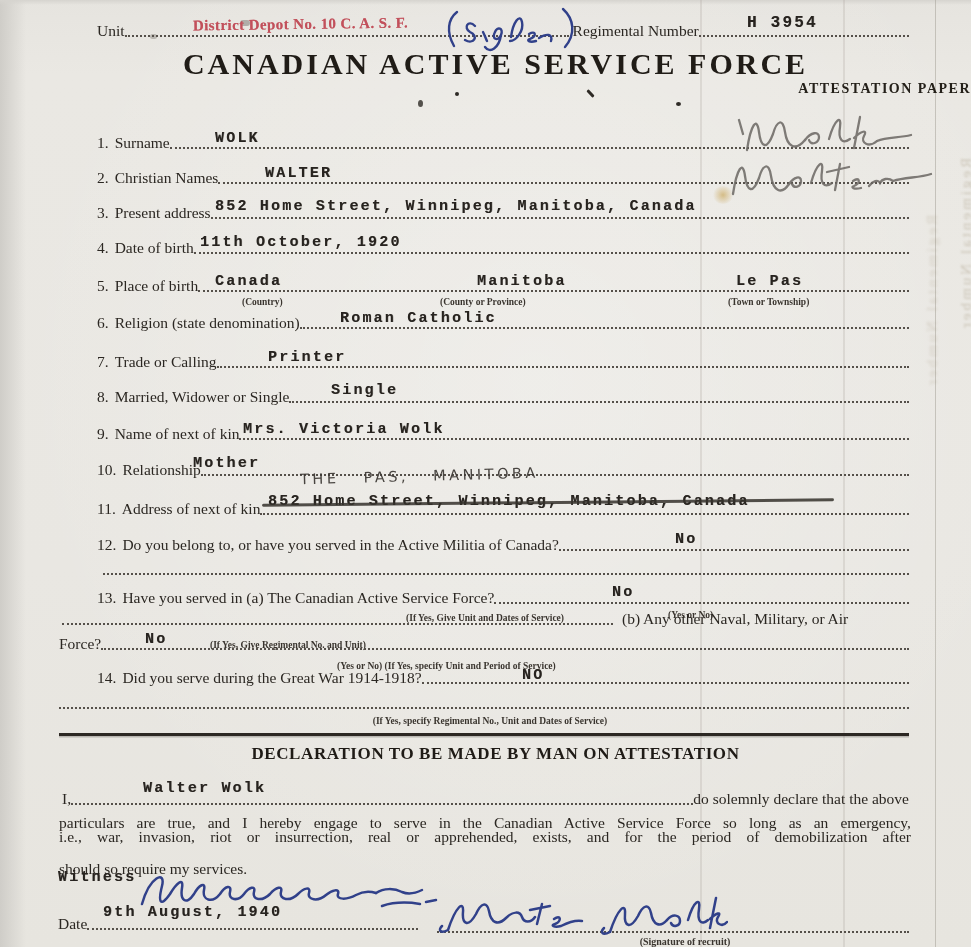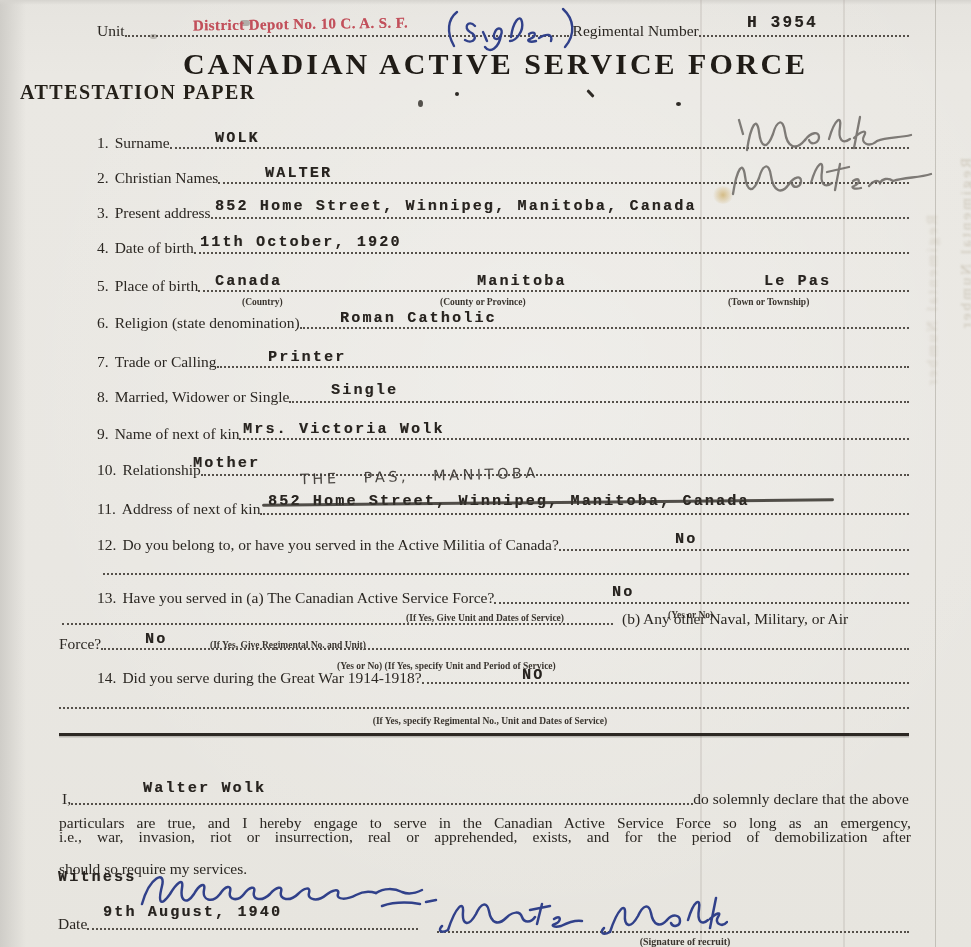--- a/index.html
+++ b/index.html
@@ -25,22 +25,22 @@
 
   .type{font-family:"Liberation Mono", monospace;font-weight:700;font-size:15px;
     letter-spacing:2.2px;color:#27231f;white-space:nowrap;
     text-shadow:.4px .4px 0 rgba(45,40,34,.45);}
   .val{position:absolute;bottom:5px;}
   .cap{position:absolute;font-size:9.5px;font-weight:700;color:#3a352f;white-space:nowrap;
     font-family:"Liberation Serif", serif;}
 
   .title{position:absolute;left:20px;width:951px;text-align:center;
     font-size:30px;font-weight:700;letter-spacing:3px;color:#201c17;white-space:nowrap;}
-  .subtitle{position:absolute;left:20px;width:951px;text-align:left;
-    font-size:20px;font-weight:700;letter-spacing:1.5px;color:#242019;}
+  .subtitle{position:absolute;left:20px;width:951px;text-align:right;
+    font-size:14px;font-weight:700;letter-spacing:1.5px;color:#242019;}
   .stamp{position:absolute;font-size:15px;font-weight:700;letter-spacing:.4px;
     color:#c2505b;transform:rotate(-.8deg);white-space:nowrap;
     text-shadow:0 0 .6px rgba(194,80,91,.6);}
   .heading{position:absolute;left:20px;width:951px;text-align:center;
     font-size:17px;font-weight:700;letter-spacing:.6px;color:#1f1b16;}
   .rule{position:absolute;height:2.5px;background:#2c2823;box-shadow:0 1.5px 0 rgba(44,40,35,.25);}
   .bodyline{position:absolute;left:59px;width:852px;font-size:15.5px;color:#2b2722;
     white-space:nowrap;}
   .just{white-space:normal;text-align:justify;text-align-last:justify;}
   .hand-caps{position:absolute;font-family:"DejaVu Sans", sans-serif;font-size:14.5px;
@@ -126,21 +126,21 @@
     <span class="leader"></span>
     <span class="type val" style="left:103px;bottom:6px;">11th October, 1920</span>
   </div>
 
   <div class="row" style="left:97px;width:812px;top:273px;">
     <span class="num">5.</span>
     <span class="lbl">Place of birth</span>
     <span class="leader"></span>
     <span class="type val" style="left:118px;">Canada</span>
     <span class="type val" style="left:380px;">Manitoba</span>
-    <span class="type val" style="left:639px;margin-left:28px;">Le Pas</span>
+    <span class="type val" style="left:639px;">Le Pas</span>
     <span class="cap" style="left:145px;top:24px;">(Country)</span>
     <span class="cap" style="left:343px;top:24px;">(County or Province)</span>
     <span class="cap" style="left:593px;top:24px;padding-left:38px;">(Town or Township)</span>
   </div>
 
   <div class="row" style="left:97px;width:812px;top:310px;">
     <span class="num">6.</span>
     <span class="lbl">Religion (state denomination)</span>
     <span class="leader"></span>
     <span class="type val" style="left:243px;">Roman Catholic</span>
@@ -214,20 +214,21 @@
     <span class="lbl">Did you serve during the Great War 1914-1918?</span>
     <span class="leader"></span>
     <span class="type val" style="left:425px;bottom:3px;">NO</span>
   </div>
   <div class="row" style="left:59px;width:850px;top:690px;">
     <span class="leader"></span>
   </div>
   <div class="cap" style="left:290px;top:716px;width:400px;text-align:center;position:absolute;">(If Yes, specify Regimental No., Unit and Dates of Service)</div>
 
   <div class="rule" style="left:59px;top:733px;width:850px;"></div>
+  <div class="heading" style="top:744px;">DECLARATION TO BE MADE BY MAN ON ATTESTATION</div>
 
   <div class="type" style="position:absolute;left:143px;top:780px;">Walter Wolk</div>
   <div class="row" style="left:62px;width:847px;top:786px;">
     <span class="lbl">I,</span>
     <span class="leader"></span>
     <span class="lbl">do solemnly declare that the above</span>
   </div>
   <div class="bodyline just" style="top:828px;">i.e., war, invasion, riot or insurrection, real or apprehended, exists, and for the period of demobilization after</div>
   <div class="bodyline just" style="top:814px;">particulars are true, and I hereby engage to serve in the Canadian Active Service Force so long as an emergency,</div>
   <div class="bodyline" style="top:860px;">should so require my services.</div>

